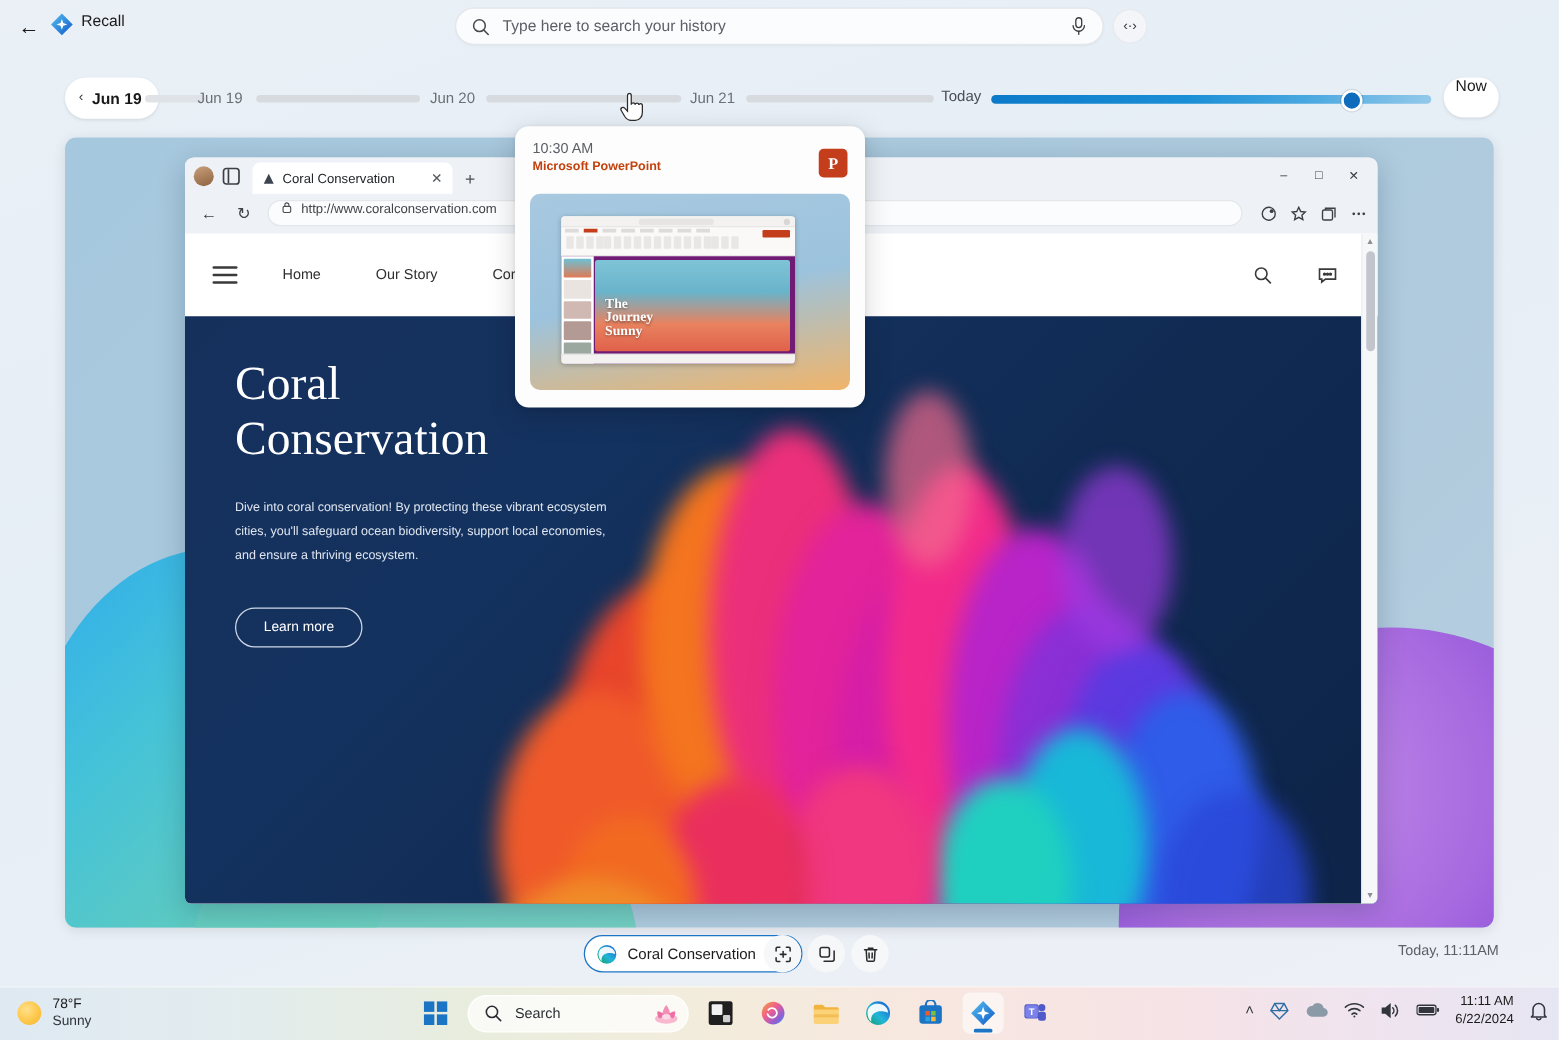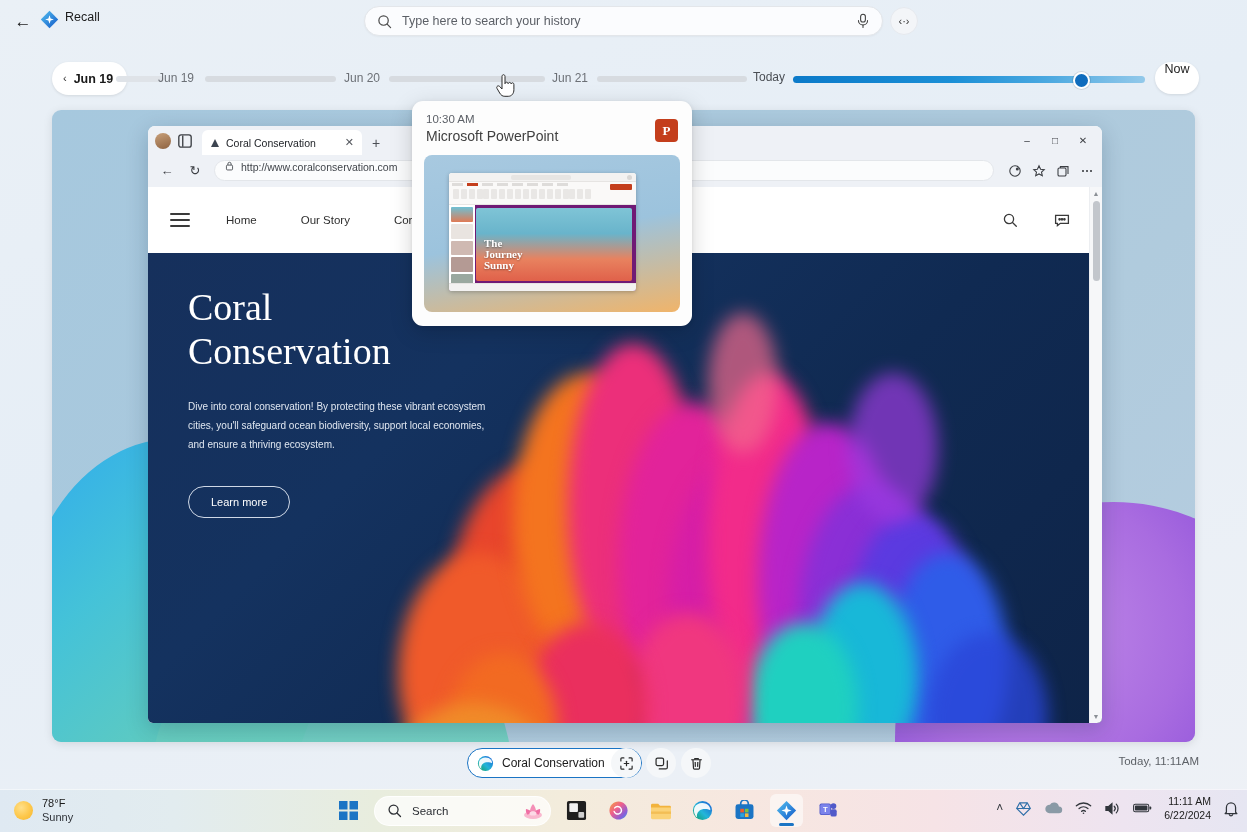--- a/index.html
+++ b/index.html
@@ -95,21 +95,21 @@
   }
 
   
   .preview-card {
     position: absolute; left: 412px; top: 101px; width: 280px; height: 225px;
     background: #fdfdfd; border-radius: 11px;
     box-shadow: 0 6px 22px rgba(0,0,0,.17), 0 1px 4px rgba(0,0,0,.09);
     z-index: 40; padding: 12px 14px 0 14px;
   }
   .pc-time { font-size: 11.5px; color: #5b5f66; }
-  .pc-app { font-size: 14px; color: #404040; font-weight: 400; margin-top: 3px; }
+  .pc-app { font-size: 10px; color: #c2410c; font-weight: 700; margin-top: 3px; }
   .pc-ppt {
     position: absolute; right: 14px; top: 18px; width: 23px; height: 23px;
     border-radius: 4px; background: #c43e1c;
     display: flex; align-items: center; justify-content: center;
     color: #fff; font-size: 13px; font-weight: 700; font-family: "Liberation Serif", serif;
   }
   .pc-shot {
     position: absolute; left: 12px; top: 54px; width: 256px; height: 157px;
     border-radius: 8px; overflow: hidden;
     background: linear-gradient(170deg,#a8c9e0 0%,#9cc3dd 50%,#f0b46a 100%);

